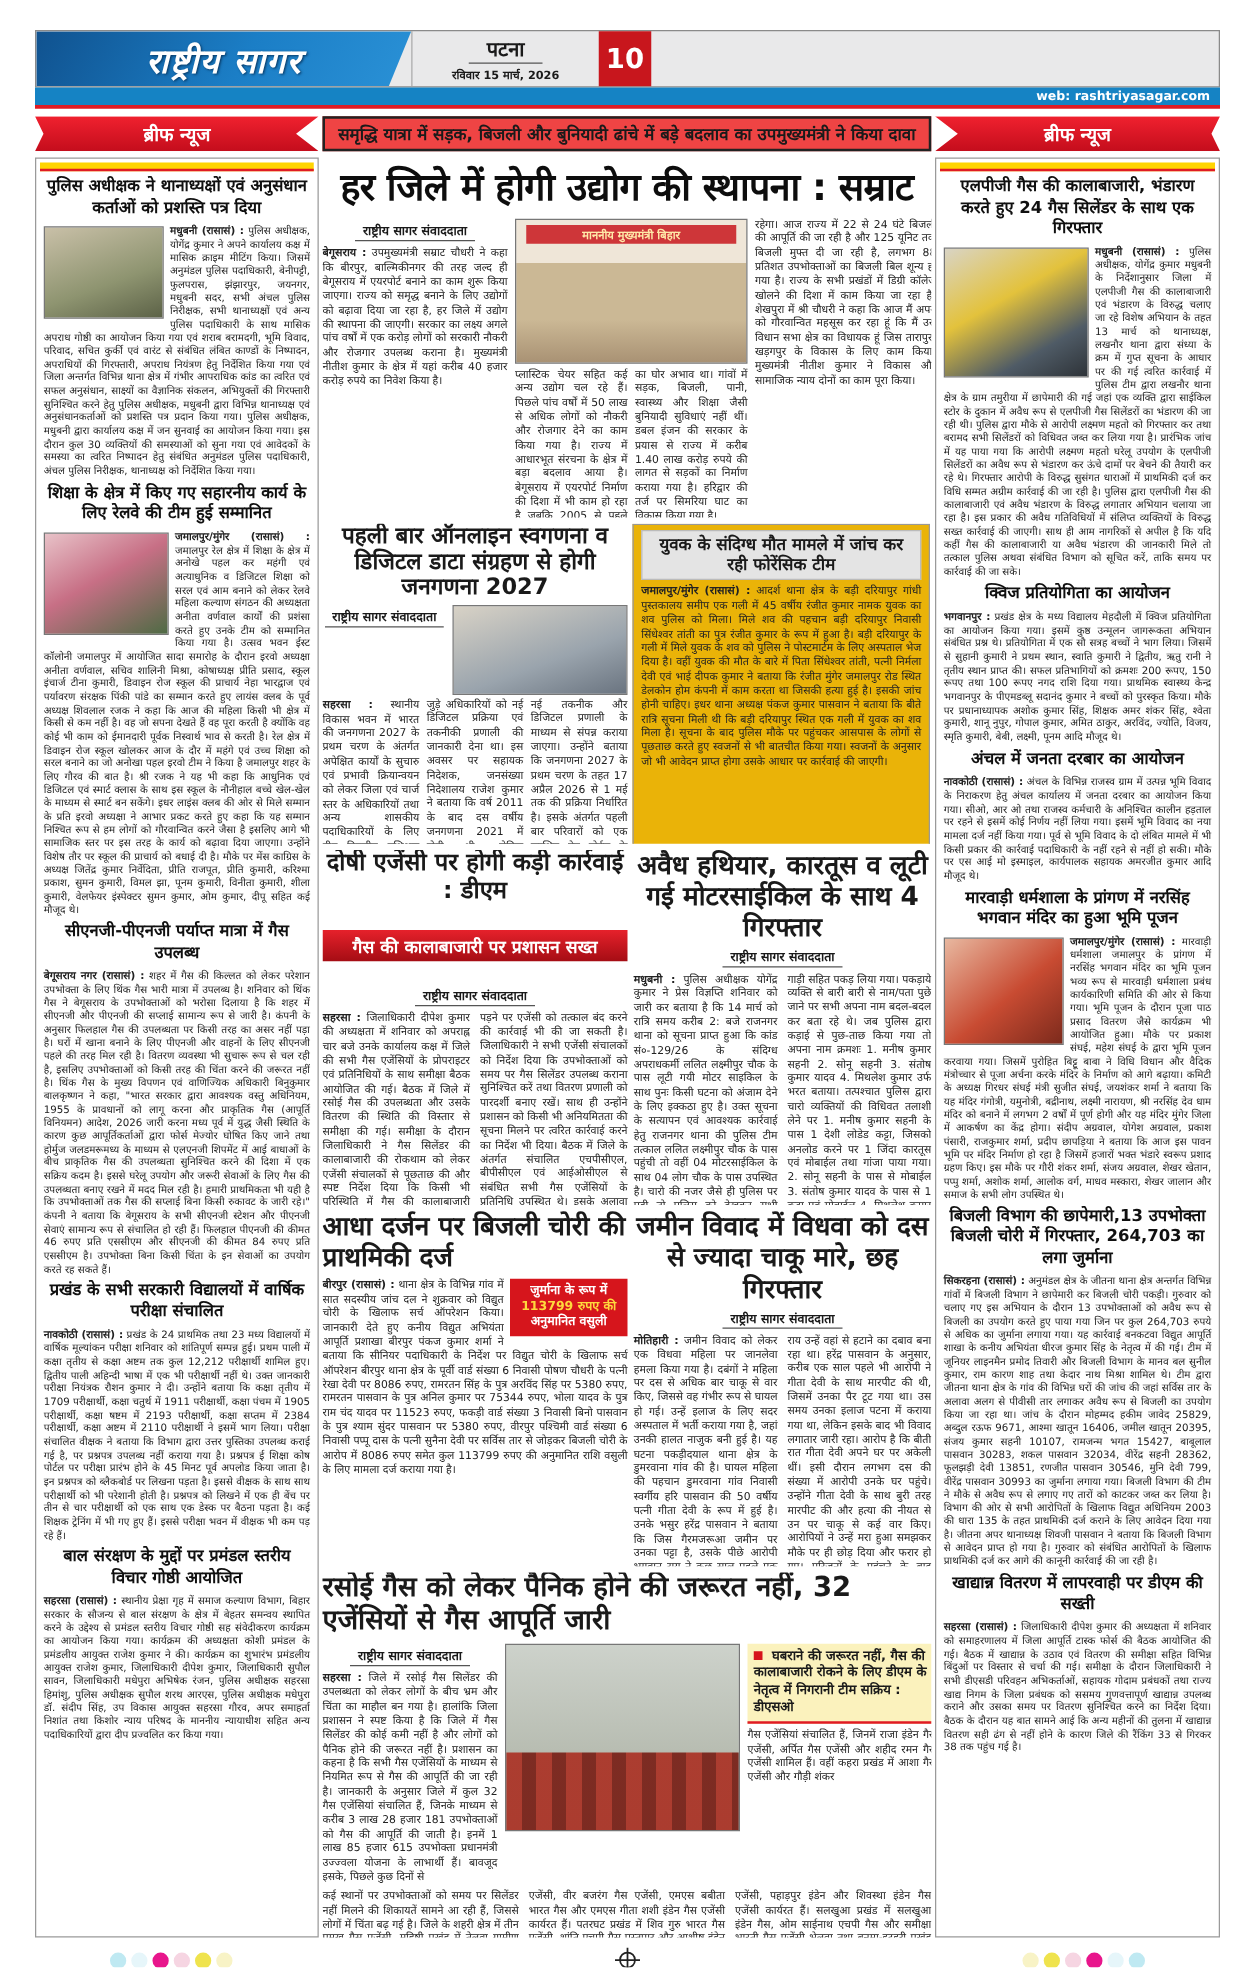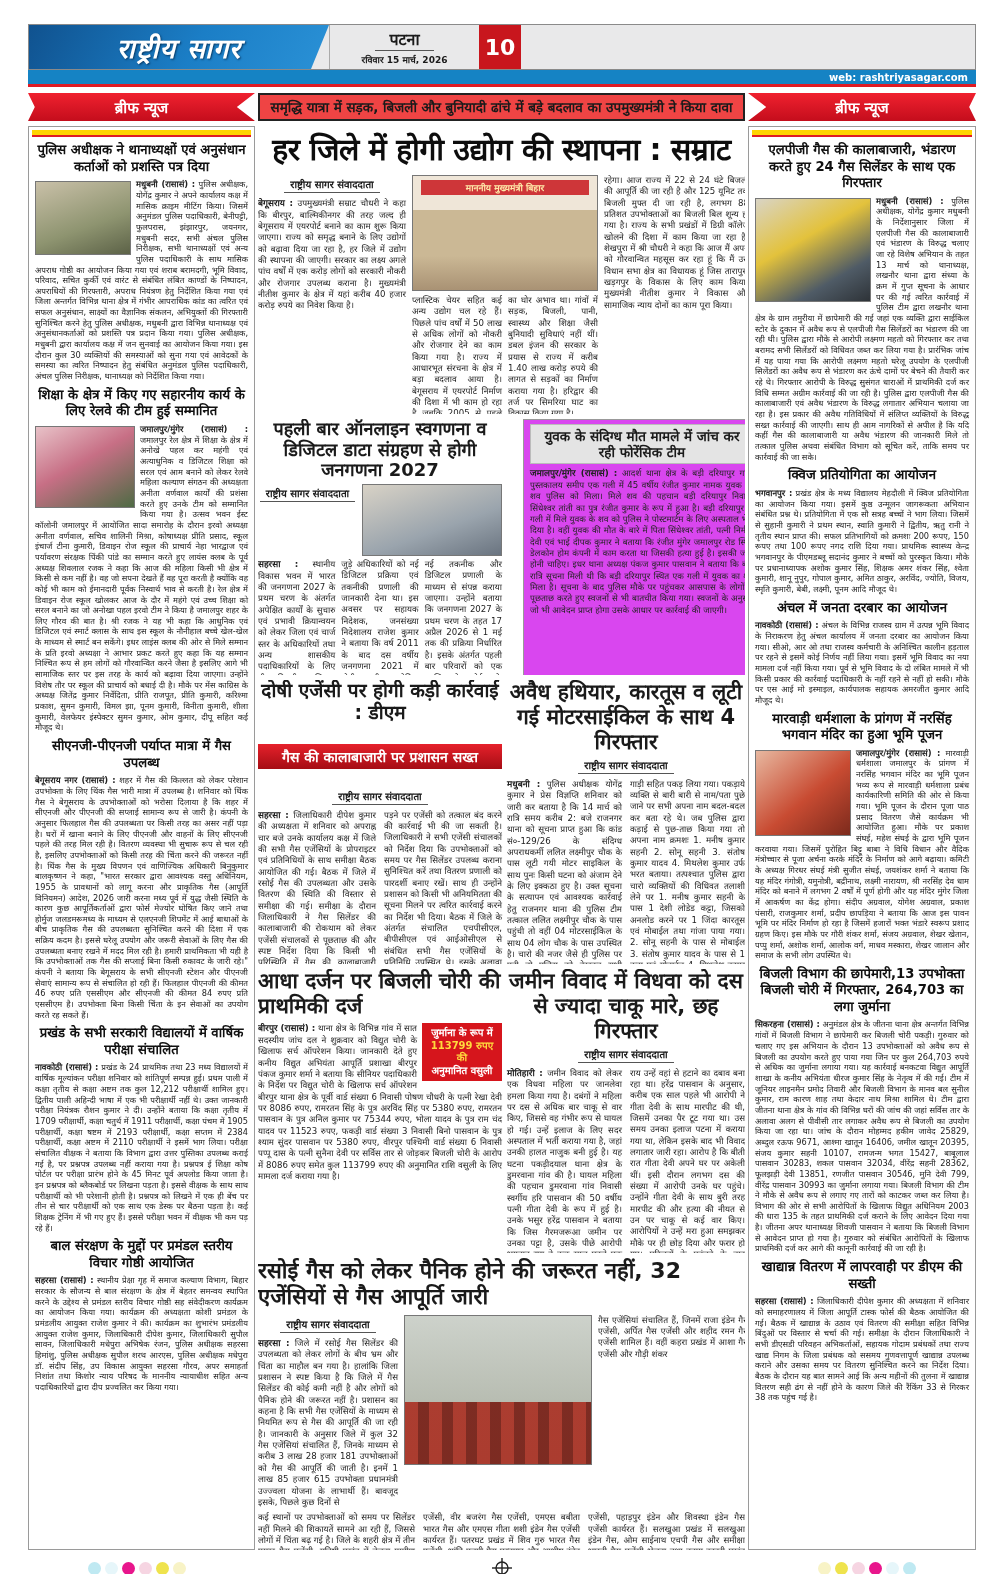--- a/index.html
+++ b/index.html
@@ -60,41 +60,41 @@
   .byline span { border-bottom:1px solid #555; padding:0 6px 1px 6px; display:inline-block; }
   .lead-grid { display:grid; grid-template-columns:148px 186px 145px; gap:6px; }
   .cbody { font-size:8.6px; line-height:1.32; text-align:justify; color:#222; }
   .cbody b { font-size:8.8px; }
   .lead-photo { width:100%; height:116px; border:1px solid #777; position:relative;
                 background:linear-gradient(180deg,#efe6d8 0 30%,#cbb895 30% 70%,#a99274); margin-bottom:4px; }
   .lead-photo .cap { position:absolute; top:4px; left:8px; right:8px; background:rgba(200,22,29,.85); color:#ffe9a8;
                      font-size:9px; font-weight:700; text-align:center; padding:1px 0; }
   .lead-mid-text { column-count:2; column-gap:6px; }
 
-  .row2 { display:grid; grid-template-columns:244px 238px; gap:21px; height:256px; overflow:hidden; }
+  .row2 { display:grid; grid-template-columns:244px 238px; gap:4px; height:256px; overflow:hidden; }
   .census h2 { font-size:18px; font-weight:800; text-align:center; line-height:1.15; margin-bottom:3px; }
   .census-top { display:flex; gap:5px; margin-bottom:3px; }
   .census-top .byl { flex:1; }
   .ph-meeting { width:140px; height:72px; border:1px solid #777; flex:0 0 auto;
                 background:linear-gradient(160deg,#d8d2c6,#9aa4ad 60%,#6a7480); }
   .census-cols { column-count:3; column-gap:6px; }
-  .gray-box { border:1px solid #999; padding:4px 6px; background:#d946ef; }
+  .gray-box { border:1px solid #999; padding:4px 6px; background:#eab308; }
   .gray-box h2 { background:#e4e4e4; border:1px solid #bbb; font-size:13.5px; font-weight:800; text-align:center;
                  padding:3px 4px; line-height:1.2; margin-bottom:4px; }
 
   .row3 { display:grid; grid-template-columns:244px 238px; gap:5px; height:284px; overflow:hidden; }
   .dm h2 { font-size:19px; font-weight:800; text-align:center; line-height:1.15; }
   .red-banner { background:linear-gradient(#e6212b,#a50d14); color:#fff; font-weight:700; font-size:14px;
                 text-align:center; padding:3px 0; margin:20px 0; }
   .twocol { column-count:2; column-gap:8px; }
   .weapons h2 { font-size:21px; font-weight:800; text-align:center; line-height:1.2; margin-bottom:2px; }
 
   .row4 { display:grid; grid-template-columns:244px 238px; gap:5px; height:284px; overflow:hidden; }
   .power h2 { font-size:21px; font-weight:800; text-align:left; line-height:1.2; margin-bottom:4px; }
-  .fine-box { float:right; width:80px; background:#d6151c; color:#fff; font-weight:800; font-size:10px;
+  .fine-box { float:right; width:94px; background:#d6151c; color:#fff; font-weight:800; font-size:10px;
               text-align:center; padding:4px 3px; margin:0 0 4px 5px; line-height:1.25; }
   .fine-box .y { color:#ffd93d; }
   .widow h2 { font-size:21px; font-weight:800; text-align:center; line-height:1.2; margin-bottom:2px; }
 
   .lpg { flex:1; overflow:hidden; }
   .lpg h2 { font-size:22px; font-weight:800; line-height:1.2; margin-bottom:4px; }
   .lpg-grid { display:grid; grid-template-columns:140px 188px 151px; gap:6px; margin-bottom:4px; }
   .ph-gas { width:100%; height:150px; border:1px solid #777;
             background-image:repeating-linear-gradient(90deg, rgba(171,54,41,.95) 0 13px, rgba(122,36,27,.95) 13px 24px),
                              linear-gradient(#cdd2cb,#a8ad9f);
@@ -291,20 +291,24 @@
             <div class="byline"><span>राष्ट्रीय सागर संवाददाता</span></div>
             <div class="cbody">
               <b>सहरसा :</b>
               <span>जिले में रसोई गैस सिलेंडर की उपलब्धता को लेकर लोगों के बीच भ्रम और चिंता का माहौल बन गया है। हालांकि जिला प्रशासन ने स्पष्ट किया है कि जिले में गैस सिलेंडर की कोई कमी नहीं है और लोगों को पैनिक होने की जरूरत नहीं है। प्रशासन का कहना है कि सभी गैस एजेंसियों के माध्यम से नियमित रूप से गैस की आपूर्ति की जा रही है। जानकारी के अनुसार जिले में कुल 32 गैस एजेंसियां संचालित हैं, जिनके माध्यम से करीब 3 लाख 28 हजार 181 उपभोक्ताओं को गैस की आपूर्ति की जाती है। इनमें 1 लाख 85 हजार 615 उपभोक्ता प्रधानमंत्री उज्ज्वला योजना के लाभार्थी हैं। बावजूद इसके, पिछले कुछ दिनों से</span>
             </div>
           </div>
           <div>
             <div class="ph-gas"></div>
           </div>
           <div>
+            <div class="hl-yellow">
+              <span class="sq"></span>
+              <span>घबराने की जरूरत नहीं, गैस की कालाबाजारी रोकने के लिए डीएम के नेतृत्व में निगरानी टीम सक्रिय : डीएसओ</span>
+            </div>
             <div class="cbody">
               <span>गैस एजेंसियां संचालित हैं, जिनमें राजा इंडेन गैस एजेंसी, अर्पित गैस एजेंसी और शहीद रमन गैस एजेंसी शामिल हैं। वहीं कहरा प्रखंड में आशा गैस एजेंसी और गौड़ी शंकर</span>
             </div>
           </div>
         </div>
         <div class="cbody lpg-bottom">
           <span>कई स्थानों पर उपभोक्ताओं को समय पर सिलेंडर नहीं मिलने की शिकायतें सामने आ रही हैं, जिससे लोगों में चिंता बढ़ गई है। जिले के शहरी क्षेत्र में तीन प्रमुख</span>
           <span>गैस एजेंसी, महिषी प्रखंड में तेलवा ग्रामीण गैस, मां उग्रतारा एचपी गैस और आंचल भारत गैस एजेंसी कार्यरत हैं। सत्तरकटैया प्रखंड में बन देवी गैस एजेंसी, नौहट्टा में मां भगवती गैस और चंद्रायन इंडेन ग्रामीण वितरण केंद्र संचालित हैं। इसके अलावा सौरबजार प्रखंड में मेहता भारत गैस एजेंसी, वीर बजरंग गैस एजेंसी, एमएस बबीता भारत गैस और एमएस गीता शशी इंडेन गैस एजेंसी कार्यरत हैं। पतरघट प्रखंड में शिव गुरु भारत गैस एजेंसी, शांति एचपी गैस पस्तपार और आशीष इंडेन गैस ग्रामीण वितरक सेवा दे रहे हैं। सोनवर्षा प्रखंड में नव</span>
           <span>चंडिका गैस, राज भारत गैस सहसोल, आनंद एचपी गैस, दुर्गा ज्योति इंडेन, हर्ष इंडेन गैस और मां काली इंडेन गैस वितरण केंद्र संचालित हैं। इसी तरह सिमरी बख्तियारपुर प्रखंड में शहीद राजनंदन गैस एजेंसी, पहाड़पुर इंडेन और शिवस्था इंडेन गैस एजेंसी कार्यरत हैं। सलखुआ प्रखंड में सलखुआ इंडेन गैस, ओम साईनाथ एचपी गैस और समीक्षा भारती गैस एजेंसी भेलवा तथा बनमा-इटहरी प्रखंड में जय मां भगवती एचपी गैस ग्रामीण वितरक के माध्यम से उपभोक्ताओं को गैस की आपूर्ति की जा रही है।</span>
         </div>

